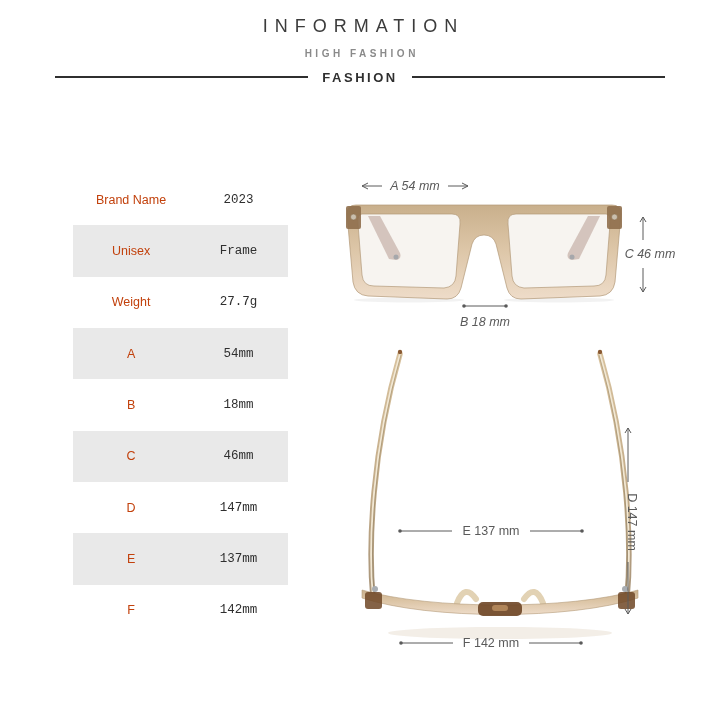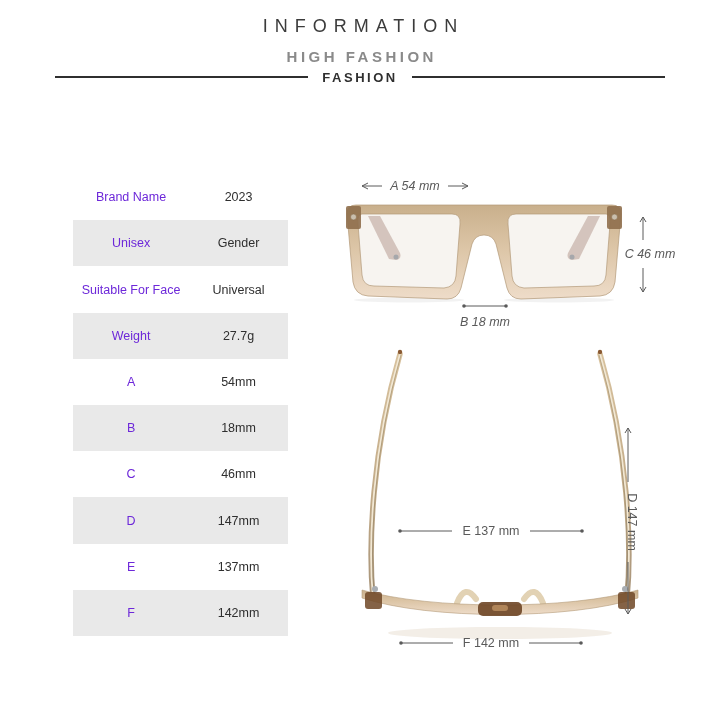--- a/index.html
+++ b/index.html
@@ -7,39 +7,39 @@
     width:720px;height:720px;position:relative;background:#ffffff;
     font-family:"Liberation Sans",sans-serif;overflow:hidden;color:#2f2f2f;
   }
   
   .hdr-title{
     position:absolute;top:16px;left:0;width:720px;text-align:center;
     font-size:18px;letter-spacing:7px;text-indent:7px;color:#3b3b3b;font-weight:400;
   }
   .hdr-sub{
     position:absolute;top:48px;left:0;width:720px;text-align:center;
-    font-size:15px;letter-spacing:3.5px;text-indent:3.5px;color:#8a8a8a;font-weight:bold;
+    font-size:10px;letter-spacing:3.5px;text-indent:3.5px;color:#8a8a8a;font-weight:bold;
   }
   .divider{
     position:absolute;top:70px;left:55px;width:610px;height:14px;
     display:flex;align-items:center;
   }
   .divider .line{flex:1;height:2px;background:#2f2f2f;}
   .divider .lbl{
     margin:0 14px;font-size:13px;font-weight:bold;letter-spacing:2.5px;color:#2f2f2f;
   }
   
   .spec-table{
     position:absolute;left:73px;top:174px;width:215px;height:462px;
     display:flex;flex-direction:column;
   }
   .spec-row{flex:1;display:flex;align-items:center;}
   .spec-row:nth-child(even){background:#e9e9e9;}
-  .spec-row .c-label{width:54%;text-align:center;font-size:12.5px;color:#6d28d9;}
-  .spec-row .c-value{width:46%;text-align:center;font-size:12.5px;color:#2f2f2f;}
+  .spec-row .c-label{width:54%;text-align:center;font-size:12.5px;color:#c2410c;}
+  .spec-row .c-value{width:46%;text-align:center;font-size:12.5px;color:#2f2f2f;font-family:Liberation Mono, monospace;}
   
   .front-fig{position:absolute;left:330px;top:170px;width:365px;height:170px;font-style:italic;}
   .top-fig{position:absolute;left:355px;top:340px;width:310px;height:322px;}
   .front-fig svg,.top-fig svg{position:absolute;display:block;}
   .measure-text{font-family:"Liberation Sans",sans-serif;font-size:12.5px;fill:#5a5a5a;}
   .mline{stroke:#5a5a5a;stroke-width:1;fill:none;}
   .mdot{fill:#5a5a5a;}
 </style>
 </head>
 <body>
@@ -52,25 +52,21 @@
   <div class="line"></div>
 </div>
 
 <div class="spec-table">
   <div class="spec-row">
       <div class="c-label">Brand Name</div>
       <div class="c-value">2023</div>
     </div>
   <div class="spec-row">
       <div class="c-label">Unisex</div>
-      <div class="c-value">Gender</div>
-    </div>
-  <div class="spec-row">
-      <div class="c-label">Suitable For Face</div>
-      <div class="c-value">Universal</div>
+      <div class="c-value">Frame</div>
     </div>
   <div class="spec-row">
       <div class="c-label">Weight</div>
       <div class="c-value">27.7g</div>
     </div>
   <div class="spec-row">
       <div class="c-label">A</div>
       <div class="c-value">54mm</div>
     </div>
   <div class="spec-row">

